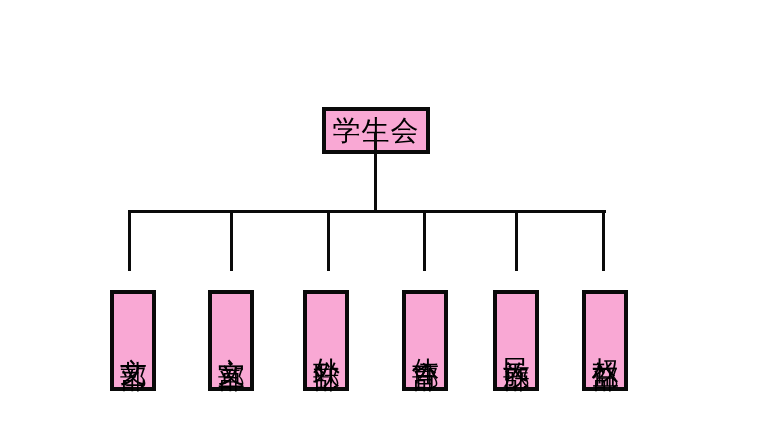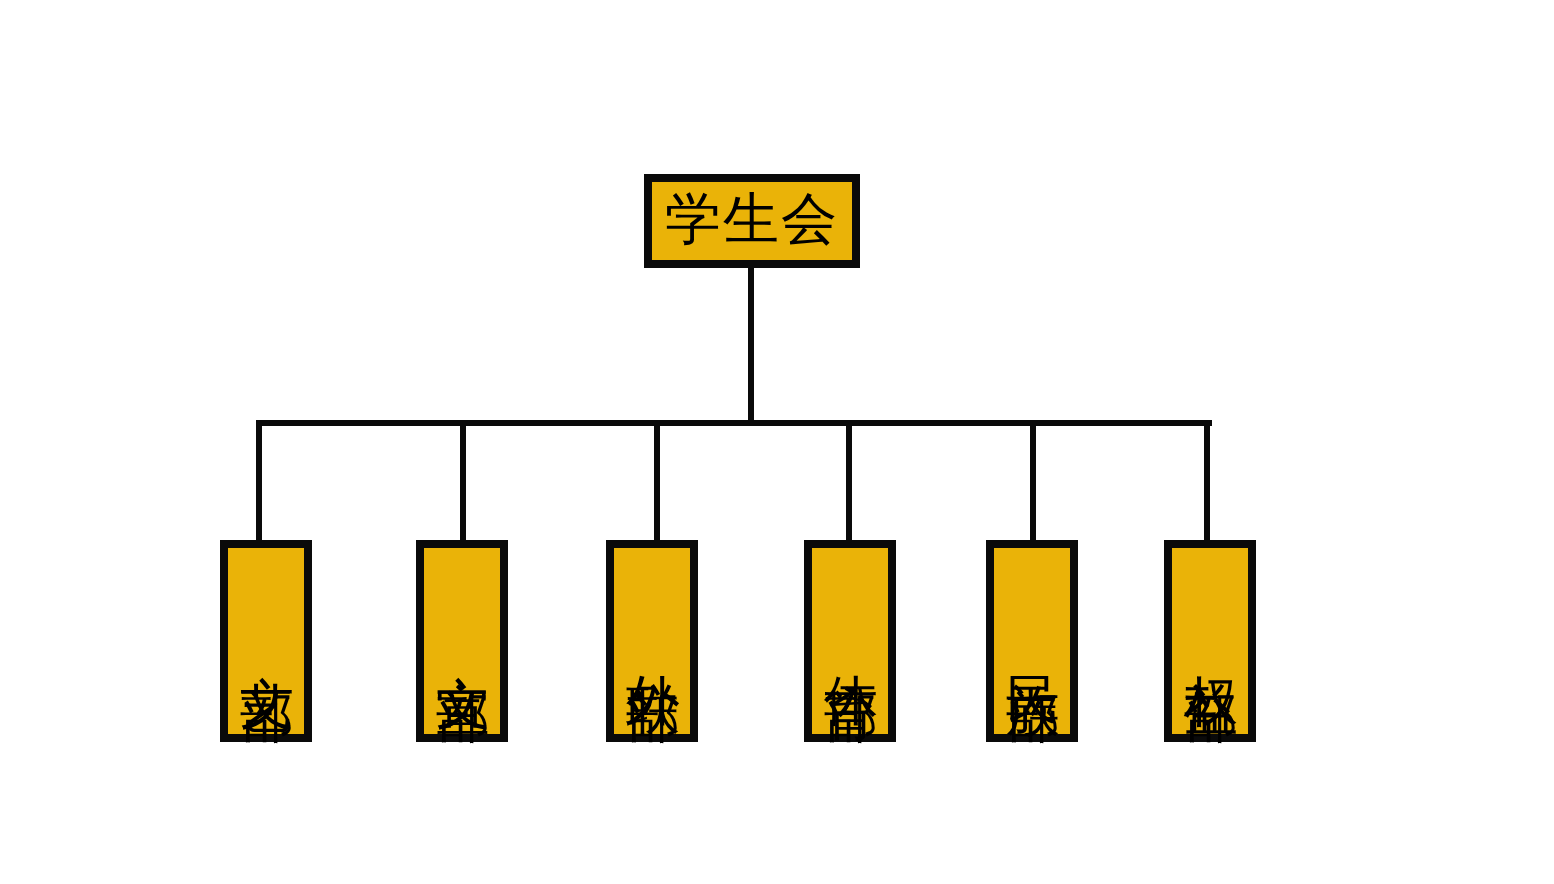--- a/index.html
+++ b/index.html
@@ -13,24 +13,25 @@
     height: 442px;
     background: #ffffff;
     font-family: "Liberation Serif", "DejaVu Serif", serif;
     color: #000000;
     overflow: hidden;
   }
   .node {
     position: absolute;
     box-sizing: border-box;
     border: 4px solid #0a0a0a;
-    background: #eab308;
+    background: #f9a8d4;
     display: flex;
     align-items: center;
     justify-content: center;
+    margin-top: 20px;
   }
   .root-node {
     left: 322px;
     top: 87px;
     width: 108px;
     height: 47px;
     font-size: 28px;
   }
   .root-label {
     white-space: nowrap;

